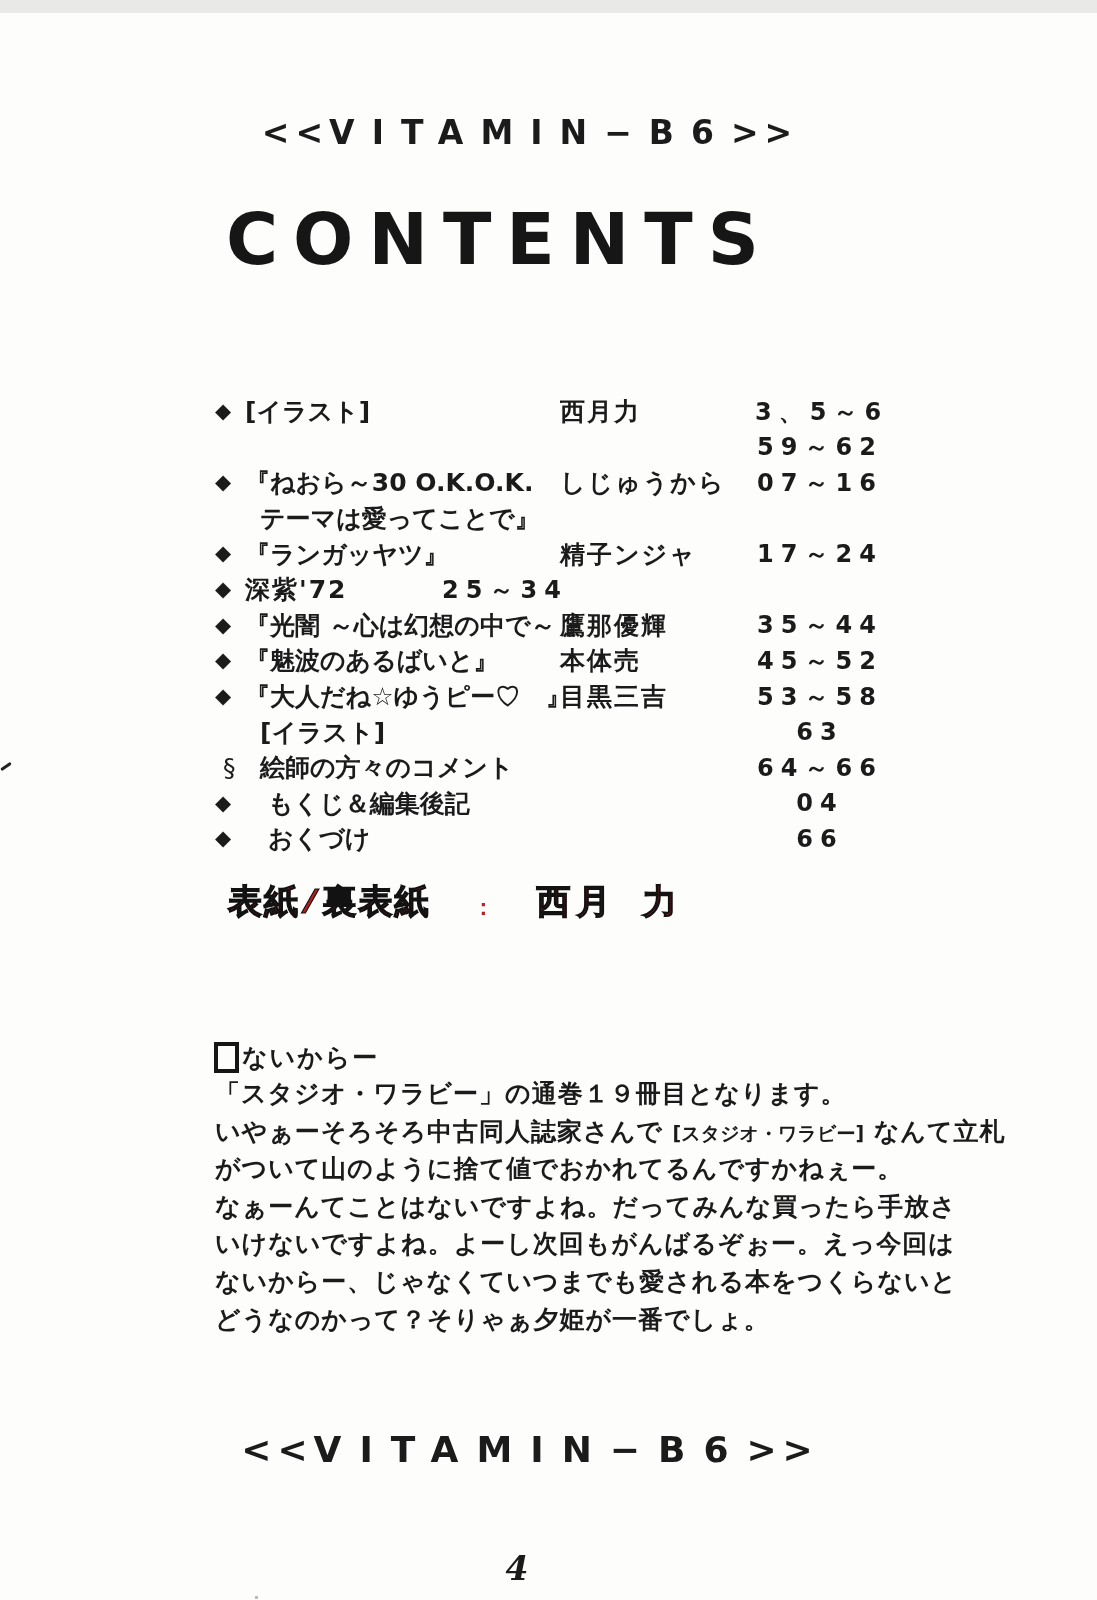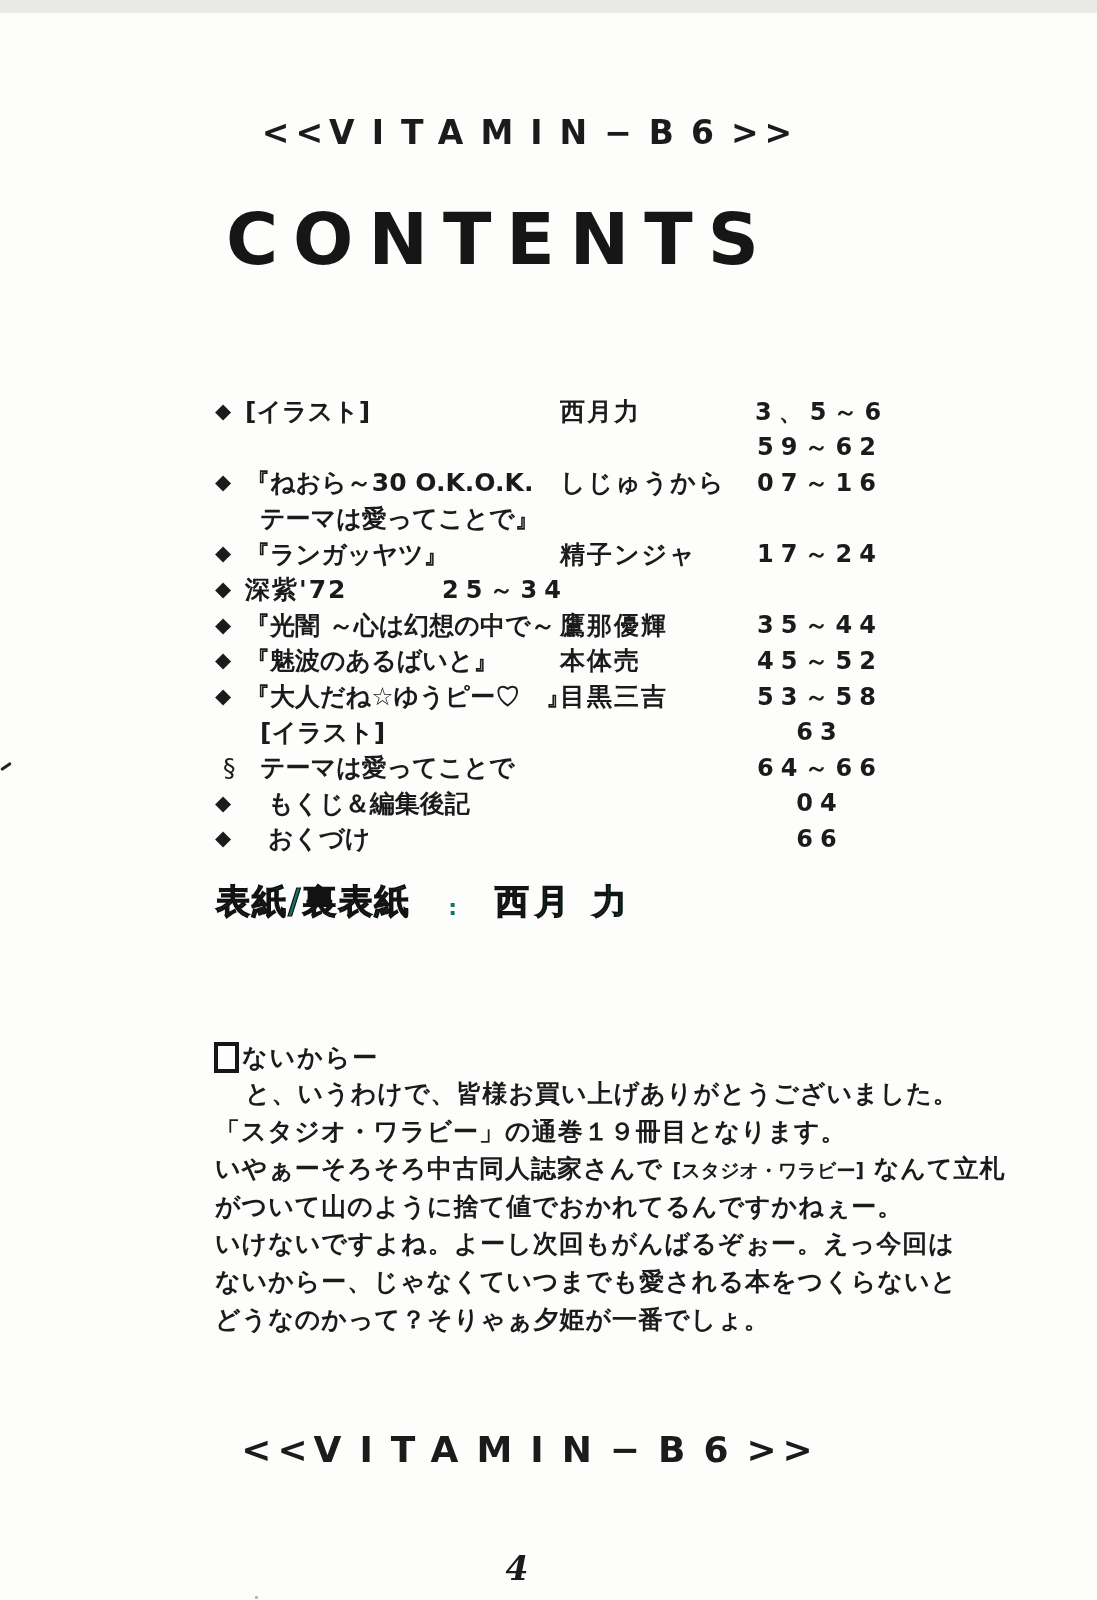--- a/index.html
+++ b/index.html
@@ -32,22 +32,22 @@
   .toc-row{display:flex;align-items:center;height:35.6px;}
   .cell-bullet{width:30px;font-size:21px;line-height:35.6px;}
   .cell-bullet.sec{font-size:25px;padding-left:8px;box-sizing:border-box;}
   .cell-title{width:315px;font-size:25px;font-weight:700;white-space:nowrap;overflow:visible;}
   .cell-title.ti1{padding-left:15px;box-sizing:border-box;}
   .cell-title.ti2{padding-left:23px;box-sizing:border-box;}
   .cell-author{width:195px;font-size:25px;font-weight:700;letter-spacing:2px;white-space:nowrap;}
   .cell-pages{width:130px;font-size:24px;font-weight:700;letter-spacing:7px;text-align:center;white-space:nowrap;}
   
   .cover-credit{
-    position:absolute;top:866px;left:216px;white-space:nowrap;
-    font-weight:900;font-size:34px;letter-spacing:2px;color:#0f766e;
+    position:absolute;top:866px;left:228px;white-space:nowrap;
+    font-weight:900;font-size:34px;letter-spacing:2px;color:#b91c1c;font-family:Liberation Mono, monospace;
   }
   .cover-credit .label{font-weight:900;-webkit-text-stroke:1.2px #121212;}
   .cover-credit .colon{font-size:22px;position:relative;top:2px;margin:0 22px 0 24px;font-weight:900;}
   .cover-credit .value{font-weight:900;-webkit-text-stroke:1.2px #121212;letter-spacing:6px;}
   
   .afterword-heading{
     position:absolute;top:1028px;left:214px;display:flex;align-items:center;
     font-size:25px;font-weight:800;letter-spacing:2px;
   }
   .open-box{
@@ -142,21 +142,21 @@
       <span class="cell-pages">53～58</span>
     </div>
     <div class="toc-row">
       <span class="cell-bullet"></span>
       <span class="cell-title ti1">[イラスト]</span>
       <span class="cell-author"></span>
       <span class="cell-pages">63</span>
     </div>
     <div class="toc-row">
       <span class="cell-bullet sec">§</span>
-      <span class="cell-title ti1">テーマは愛ってことで</span>
+      <span class="cell-title ti1">絵師の方々のコメント</span>
       <span class="cell-author"></span>
       <span class="cell-pages">64～66</span>
     </div>
     <div class="toc-row">
       <span class="cell-bullet">◆</span>
       <span class="cell-title ti2">もくじ＆編集後記</span>
       <span class="cell-author"></span>
       <span class="cell-pages">04</span>
     </div>
     <div class="toc-row">
@@ -171,24 +171,24 @@
     <span class="label">表紙/裏表紙</span>
     <span class="colon">:</span>
     <span class="value">西月 力</span>
   </div>
 
   <div class="afterword-heading">
     <span class="open-box"></span>
     <span>ないからー</span>
   </div>
   <div class="afterword-body">
-    <div class="line ind">と、いうわけで、皆様お買い上げありがとうございました。</div>
     <div class="line">「スタジオ・ワラビー」の通巻１９冊目となります。</div>
     <div class="line"><span>いやぁーそろそろ中古同人誌家さんで </span><span class="small-bracket">[スタジオ・ワラビー]</span><span> なんて立札</span></div>
     <div class="line">がついて山のように捨て値でおかれてるんですかねぇー。</div>
+    <div class="line">なぁーんてことはないですよね。だってみんな買ったら手放さ</div>
     <div class="line">いけないですよね。よーし次回もがんばるぞぉー。えっ今回は</div>
     <div class="line">ないからー、じゃなくていつまでも愛される本をつくらないと</div>
     <div class="line">どうなのかって？そりゃぁ夕姫が一番でしょ。</div>
   </div>
 
   <div class="banner" id="bottom-banner"><span class="chev">&lt;&lt;</span><span>VITAMIN−B6</span><span class="chev">&gt;&gt;</span></div>
 
   <div class="page-number">4</div>
 
   <div class="scan-tick"></div>

